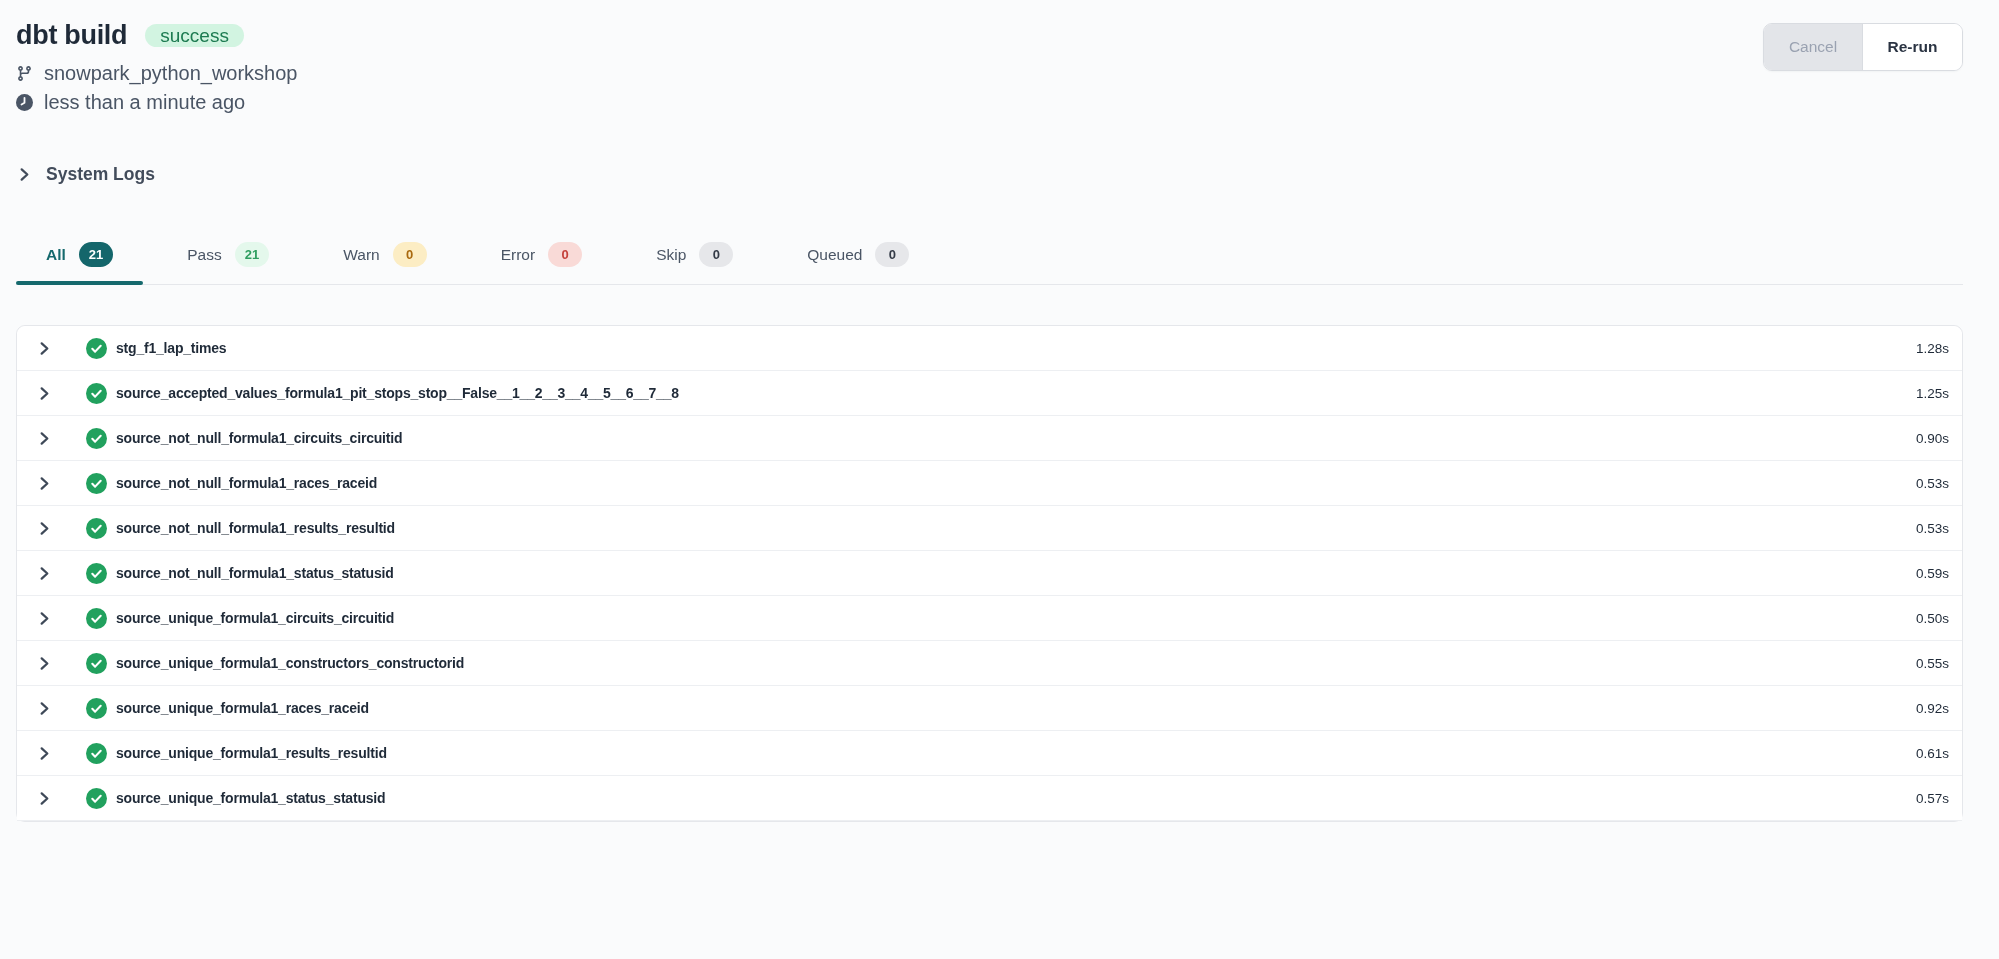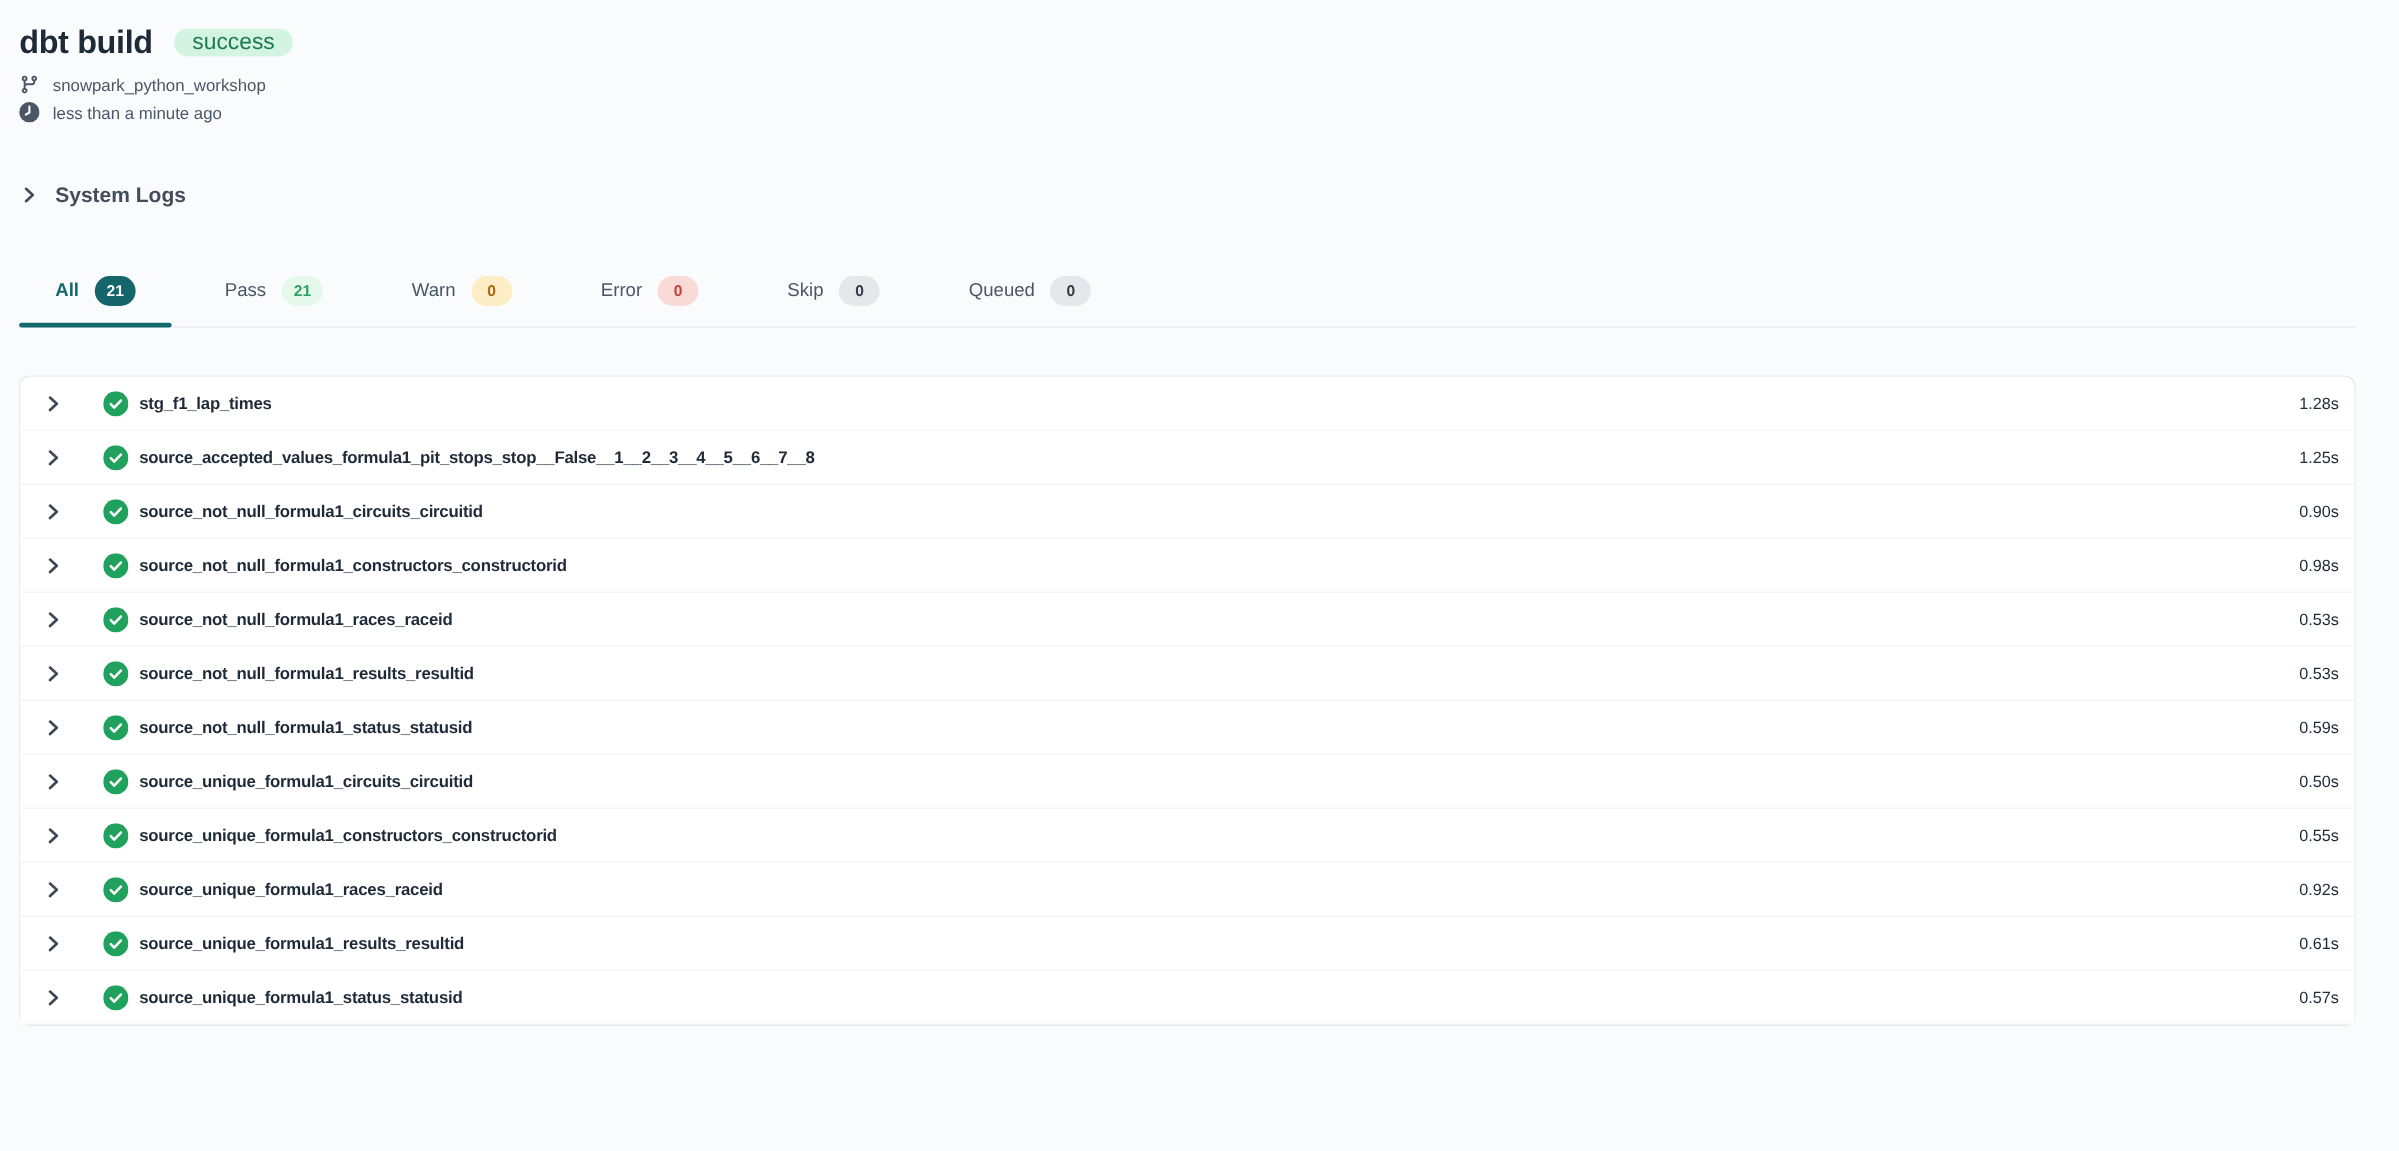--- a/index.html
+++ b/index.html
@@ -21,21 +21,21 @@
     background:var(--page-bg);
     font-family:"Liberation Sans","DejaVu Sans",sans-serif;
     color:var(--ink);
   }
   
   .header{display:flex;justify-content:space-between;align-items:flex-start;padding:20px 36px 0 16px;}
   .title-row{display:flex;align-items:center;gap:18px;}
   .page-title{margin:0;font-size:27px;font-weight:700;letter-spacing:-0.3px;color:var(--ink);}
   .status-pill{background:var(--success-bg);color:var(--success-text);font-size:19px;padding:2px 15px;border-radius:999px;line-height:1;}
   .meta{margin-top:11px;display:flex;flex-direction:column;gap:6px;}
-  .meta-row{display:flex;align-items:center;gap:11px;font-size:14px;color:var(--slate);}
+  .meta-row{display:flex;align-items:center;gap:11px;font-size:20px;color:var(--slate);}
   .meta-row .ico{display:inline-flex;width:17px;height:17px;color:var(--slate);}
   .btn-group{display:flex;border:1px solid var(--btn-border);border-radius:9px;overflow:hidden;margin-top:3px;box-shadow:0 1px 2px rgba(30,40,60,.04);}
   .btn{height:46px;min-width:99px;padding:0 22px;font-size:15.5px;font-family:inherit;border:none;cursor:pointer;line-height:46px;text-align:center;}
   .btn-cancel{background:var(--btn-disabled-bg);color:var(--btn-disabled-text);border-right:1px solid var(--btn-border);cursor:default;}
   .btn-rerun{background:#ffffff;color:#2a3342;font-weight:600;}
   
   .system-logs{display:flex;align-items:center;gap:14px;margin:50px 16px 0 17px;cursor:pointer;}
   .system-logs .ico{display:inline-flex;width:15px;height:15px;color:var(--slate-dark);}
   .system-logs-label{font-size:17.5px;font-weight:700;color:var(--slate-dark);}
   
@@ -81,20 +81,24 @@
         <span class="ico">
           <svg viewBox="0 0 16 16">
               <circle cx="8" cy="8" r="8" fill="currentColor"></circle>
               <path d="M8 3.6v4.6L5.2 9.9" stroke="#fafbfc" stroke-width="1.7" fill="none" stroke-linecap="round" stroke-linejoin="round"></path>
             </svg>
         </span>
         <span>less than a minute ago</span>
       </div>
     </div>
   </div>
+  <div class="btn-group">
+    <button class="btn btn-cancel" disabled="">Cancel</button>
+    <button class="btn btn-rerun">Re-run</button>
+  </div>
 </div>
 
 <div class="system-logs">
   <span class="ico">
     <svg viewBox="0 0 16 16">
         <path d="M5 2.5l6 5.5-6 5.5" stroke="currentColor" stroke-width="2.4" fill="none" stroke-linecap="round" stroke-linejoin="round"></path>
       </svg>
   </span>
   <span class="system-logs-label">System Logs</span>
 </div>
@@ -177,35 +181,20 @@
       <svg viewBox="0 0 16 16">
           <path d="M5 2.5l6 5.5-6 5.5" stroke="currentColor" stroke-width="2.4" fill="none" stroke-linecap="round" stroke-linejoin="round"></path>
         </svg>
     </button>
     <span class="row-check">
       <svg viewBox="0 0 20 20">
           <circle cx="10" cy="10" r="10" fill="currentColor"></circle>
           <path d="M6 10.3l2.7 2.7L14 7.4" stroke="#ffffff" stroke-width="2" fill="none" stroke-linecap="round" stroke-linejoin="round"></path>
         </svg>
     </span>
-    <span class="row-name">source_not_null_formula1_constructors_constructorid</span>
-    <span class="row-duration">0.98s</span>
-  </div>
-    <div class="run-row">
-    <button class="row-chevron">
-      <svg viewBox="0 0 16 16">
-          <path d="M5 2.5l6 5.5-6 5.5" stroke="currentColor" stroke-width="2.4" fill="none" stroke-linecap="round" stroke-linejoin="round"></path>
-        </svg>
-    </button>
-    <span class="row-check">
-      <svg viewBox="0 0 20 20">
-          <circle cx="10" cy="10" r="10" fill="currentColor"></circle>
-          <path d="M6 10.3l2.7 2.7L14 7.4" stroke="#ffffff" stroke-width="2" fill="none" stroke-linecap="round" stroke-linejoin="round"></path>
-        </svg>
-    </span>
     <span class="row-name">source_not_null_formula1_races_raceid</span>
     <span class="row-duration">0.53s</span>
   </div>
     <div class="run-row">
     <button class="row-chevron">
       <svg viewBox="0 0 16 16">
           <path d="M5 2.5l6 5.5-6 5.5" stroke="currentColor" stroke-width="2.4" fill="none" stroke-linecap="round" stroke-linejoin="round"></path>
         </svg>
     </button>
     <span class="row-check">

